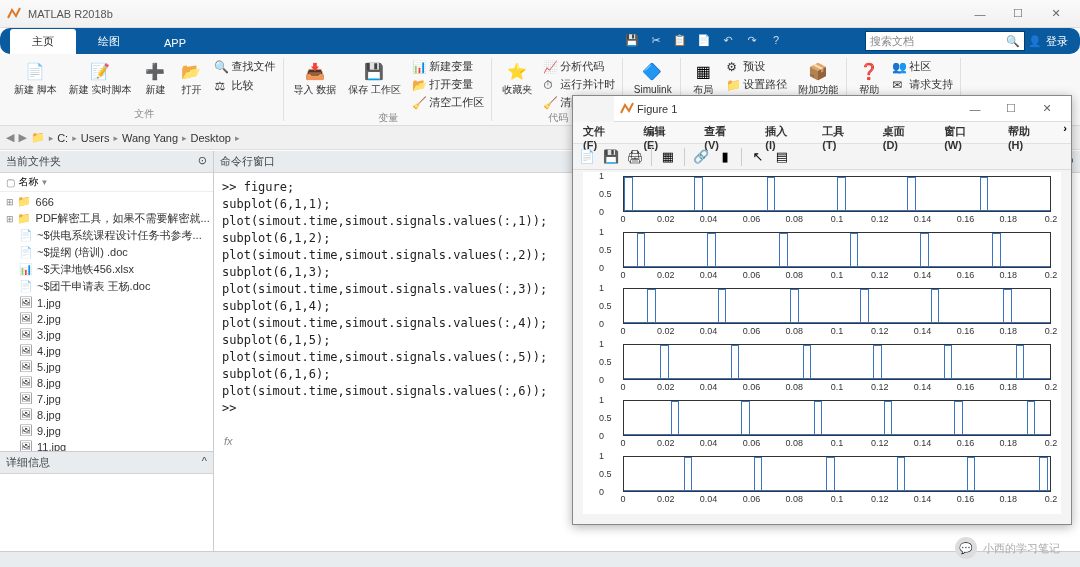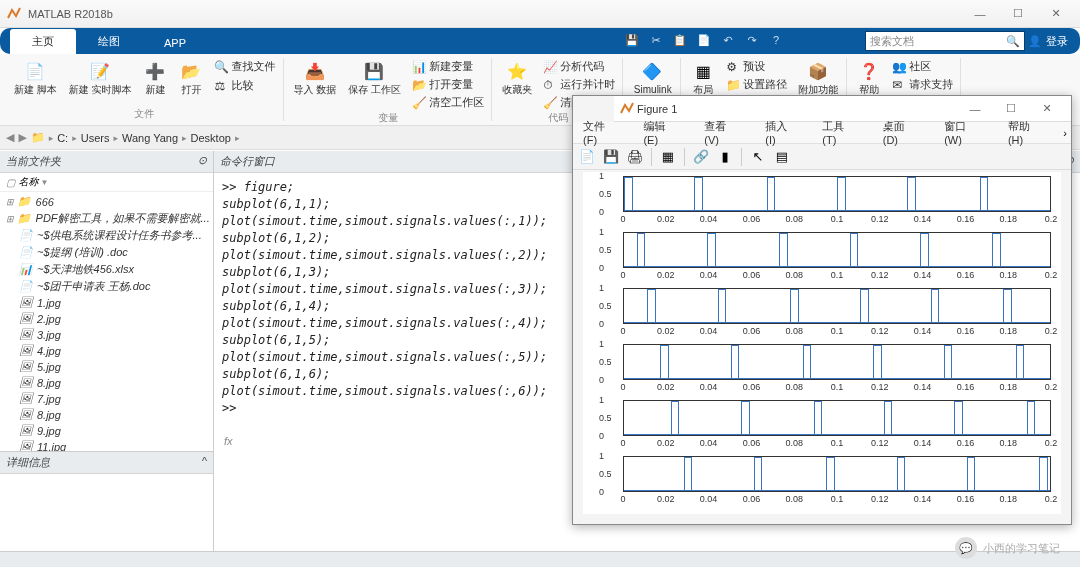--- a/index.html
+++ b/index.html
@@ -23,36 +23,36 @@
 .rgroup .items { display:flex; gap:4px; flex:1; align-items:flex-start;}
 .rbtn { display:flex; flex-direction:column; align-items:center; gap:2px; padding:2px 4px; cursor:pointer; min-width:32px;}
 .rbtn .ico { width:22px; height:22px; display:flex; align-items:center; justify-content:center; font-size:16px; }
 .rbtn .lbl { font-size:10px; color:#333; line-height:11px; text-align:center; white-space:nowrap;}
 .rgroup .glabel { font-size:10px; color:#888; margin-top:auto;}
 .smallbtn { display:flex; align-items:center; gap:3px; padding:1px 3px; font-size:10px; color:#333; white-space:nowrap;}
 .smallbtn .ico { width:14px; height:14px; font-size:12px;}
 .addressbar { height:24px; background:#f0f0f0; border-bottom:1px solid #ddd; display:flex; align-items:center; padding:0 6px; gap:4px; color:#333;}
 .addressbar .seg { display:flex; align-items:center; gap:3px;}
 .addressbar .chev { color:#888; font-size:9px;}
-.workspace { position:absolute; top:151px; left:0; right:0; bottom:16px; display:flex; background:#fff;font-style:italic;}
+.workspace { position:absolute; top:151px; left:0; right:0; bottom:16px; display:flex; background:#fff;}
 .leftpanel { width:214px; border-right:1px solid #ccc; display:flex; flex-direction:column; background:#fff;}
 .panelhead { background:#e8ecef; padding:3px 6px; font-size:11px; color:#444; border-bottom:1px solid #d4d4d4; display:flex; justify-content:space-between;}
 .filelist { flex:1; overflow:auto; padding:2px;}
 .fileitem { display:flex; align-items:center; gap:4px; padding:1px 4px; font-size:11px; color:#333; white-space:nowrap; overflow:hidden; text-overflow:ellipsis;}
 .fileitem .fico { width:14px; height:14px; font-size:11px; flex-shrink:0;}
 .detailpanel { height:100px; border-top:1px solid #ccc;}
 .detailmsg { text-align:center; color:#666; padding:30px 10px; font-size:11px;}
 .cmdpanel { flex:1; display:flex; flex-direction:column; position:relative;}
 .cmdtext { flex:1; padding:6px 8px; font-family:"Consolas",monospace; font-size:12px; color:#222; line-height:17px; white-space:pre; overflow:auto;}
 .fxicon { position:absolute; left:224px; bottom:120px; color:#888; font-style:italic;}
 .statusbar { position:absolute; bottom:0; left:0; right:0; height:16px; background:#e8ecef; border-top:1px solid #ccc;}
 .figwin { position:absolute; top:95px; left:572px; width:500px; height:430px; background:#f4f4f4; border:1px solid #888; box-shadow:0 2px 10px rgba(0,0,0,0.3);}
 .figtitle { height:26px; background:#fff; display:flex; align-items:center; padding:0 6px; border-bottom:1px solid #ddd;margin-left:41px;}
 .figtitle .ft { flex:1; color:#333;}
-.figmenu { height:22px; background:#f8f8f8; display:flex; align-items:center; padding:0 4px; gap:16px; border-bottom:1px solid #e0e0e0;}
+.figmenu { height:22px; background:#f8f8f8; display:flex; padding:0 4px; gap:16px; border-bottom:1px solid #e0e0e0;font-weight:bold;}
 .figmenu .mi { padding:2px 6px; font-size:11px; color:#333;}
 .figtool { height:26px; background:#f4f4f4; display:flex; align-items:center; padding:0 4px; gap:4px; border-bottom:1px solid #ddd;}
 .figtool .tb { width:20px; height:20px; display:flex; align-items:center; justify-content:center; font-size:13px;}
 .figtool .sep { width:1px; height:18px; background:#ccc; margin:0 2px;}
 .plotarea { position:absolute; top:76px; left:10px; right:10px; bottom:10px; background:#fff;}
 .subplot { position:absolute; left:40px; right:10px;}
 .subplot .axes { position:absolute; inset:0; border:1px solid #333; background:#fff;}
 .subplot .ytick { position:absolute; left:-24px; font-size:9px; color:#333; transform:translateY(-50%);}
 .subplot .xtick { position:absolute; bottom:-12px; font-size:9px; color:#333; transform:translateX(-50%);}
 .pulse { position:absolute; top:0; bottom:0; border-left:1px solid #3a75c4; border-right:1px solid #3a75c4;}

